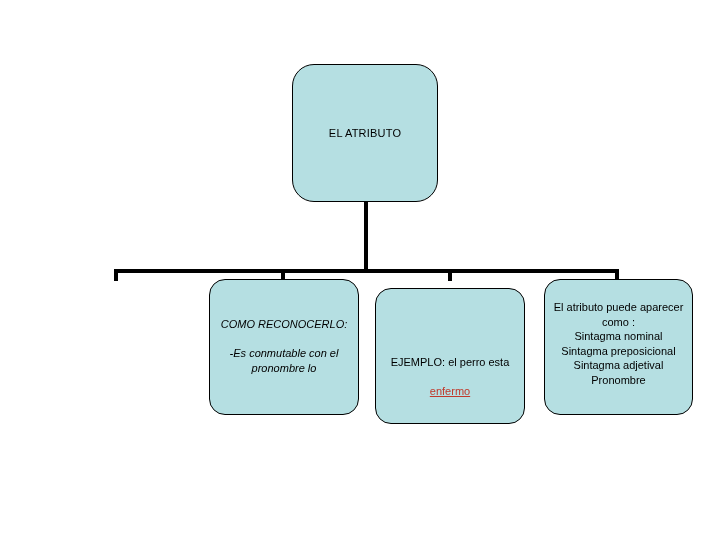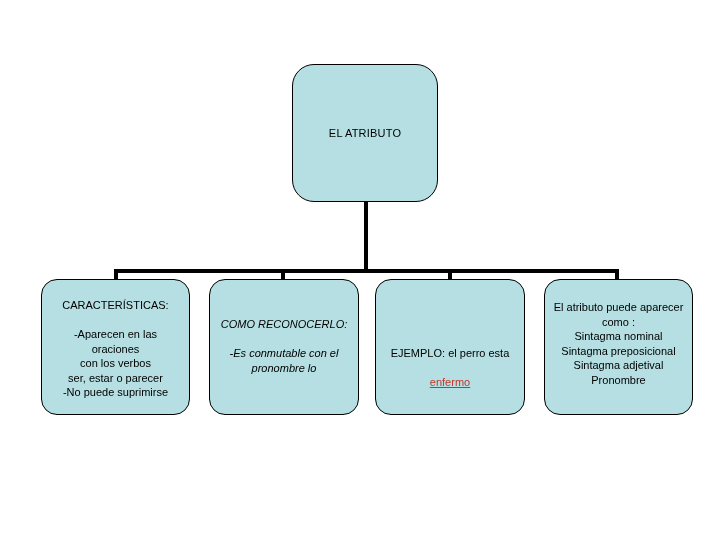--- a/index.html
+++ b/index.html
@@ -61,21 +61,21 @@
   }
 
   
   .node-child {
     top: 275px;
     height: 136px;
     border-radius: 16px;
   }
   #node-caracteristicas { left: 41px;  width: 149px; }
   #node-reconocerlo     { left: 209px; width: 150px; font-style: italic; }
-  #node-ejemplo         { left: 375px; width: 150px; }
+  #node-ejemplo         { left: 375px; width: 150px; margin-top: 9px; }
   #node-aparecer        { left: 544px; width: 149px; }
 
   
   .txt-abs {
     position: absolute;
     left: -4px;
     right: -4px;
     text-align: center;
     white-space: pre-line;
     line-height: 14.5px;
@@ -124,29 +124,20 @@
     <span class="node-text">EL ATRIBUTO</span>
   </div>
 
   <div class="conn" id="conn-stem"></div>
   <div class="conn" id="conn-bus"></div>
   <div class="conn conn-leg" id="conn-leg-1"></div>
   <div class="conn conn-leg" id="conn-leg-2"></div>
   <div class="conn conn-leg" id="conn-leg-3"></div>
   <div class="conn conn-leg" id="conn-leg-4"></div>
 
-  <div class="node node-child" id="node-caracteristicas">
-    <span class="txt-abs">CARACTERÍSTICAS:
-
--Aparecen en las
-oraciones
-con los verbos
-ser, estar o parecer
--No puede suprimirse</span>
-  </div>
 
   <div class="node node-child" id="node-reconocerlo">
     <span class="txt-abs">COMO RECONOCERLO:
 
 -Es conmutable con el
 pronombre lo</span>
   </div>
 
   <div class="node node-child" id="node-ejemplo">
     <span class="txt-abs">

